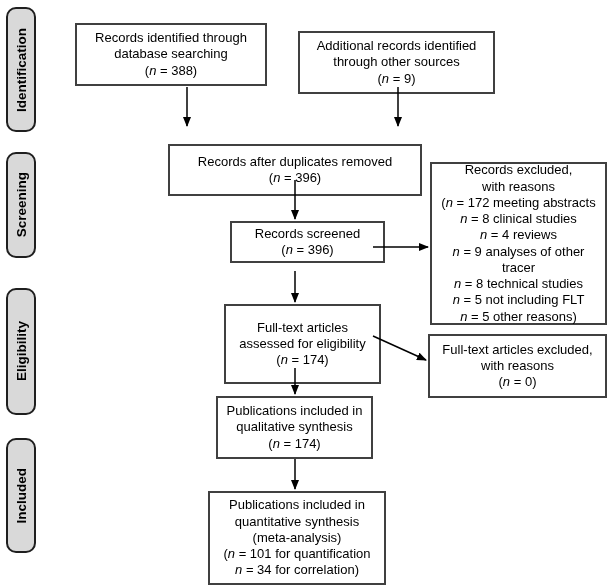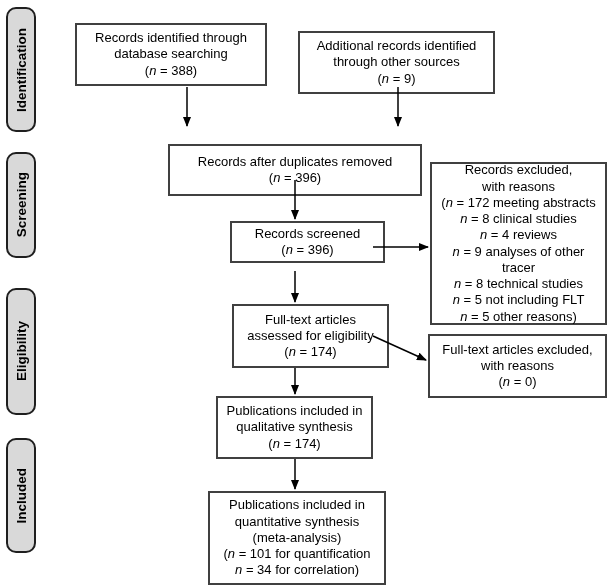--- a/index.html
+++ b/index.html
@@ -96,21 +96,21 @@
   <div class="flow-box" style="left:168px; top:128px; width:254px; height:52px;margin-top:16px;">
     <div class="box-text">Records after duplicates removed
 (<i>n</i> = 396)</div>
   </div>
 
   <div class="flow-box" style="left:230px; top:221px; width:155px; height:42px;">
     <div class="box-text">Records screened
 (<i>n</i> = 396)</div>
   </div>
 
-  <div class="flow-box" style="left:232px; top:304px; width:157px; height:64px;">
+  <div class="flow-box" style="left:224px; top:304px; width:157px; height:80px;">
     <div class="box-text">Full-text articles
 assessed for eligibility
 (<i>n</i> = 174)</div>
   </div>
 
   <div class="flow-box" style="left:216px; top:396px; width:157px; height:63px;">
     <div class="box-text">Publications included in
 qualitative synthesis
 (<i>n</i> = 174)</div>
   </div>

